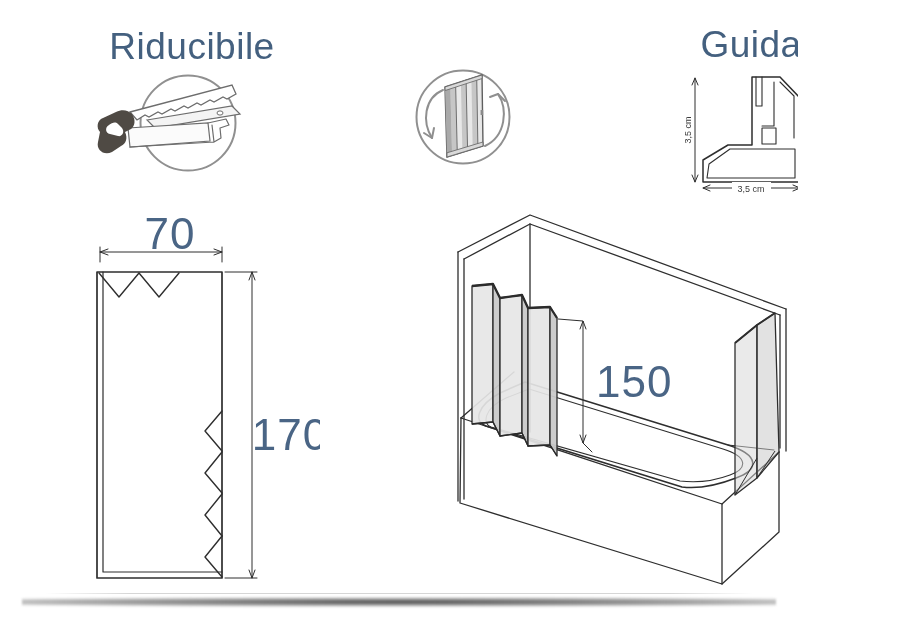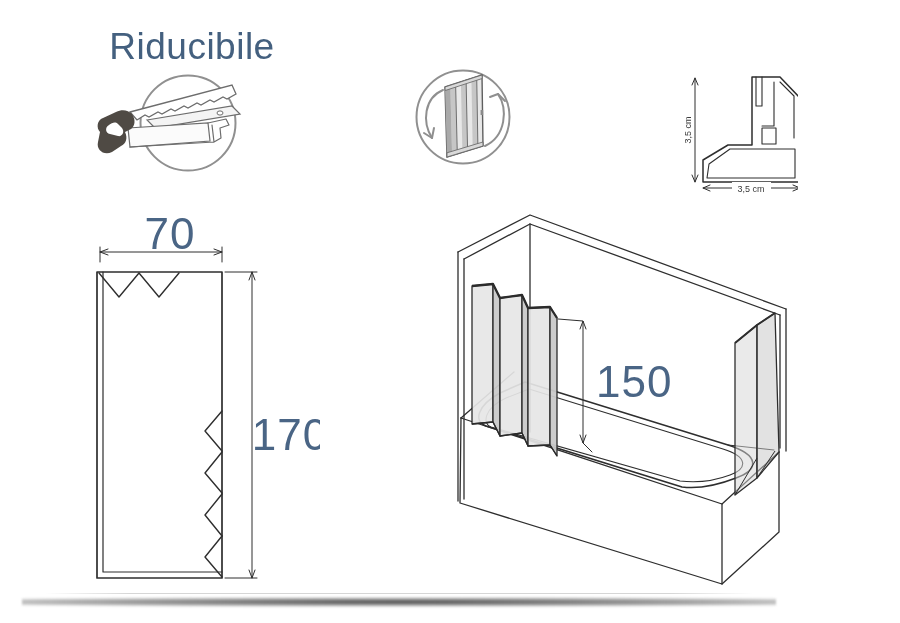--- a/index.html
+++ b/index.html
@@ -28,20 +28,21 @@
       rgba(40,40,40,.82) 0%,rgba(40,40,40,.45) 38%,rgba(40,40,40,0) 75%);
     filter:blur(1px);
   }
 </style>
 </head>
 <body>
 
 <div class="page">
 
   <div class="feature-title" style="left:192px;top:26px;">Riducibile</div>
+  <div class="feature-title" style="left:751px;top:24px;">Guida</div>
 
   <svg style="left:92px;top:68px;" width="155" height="112" viewBox="0 0 155 112">
     <circle cx="96" cy="55" r="47.5" stroke="#909090" stroke-width="2" fill="#ffffff"></circle>
     <g>
       <polygon points="55,52 140,38 148,46 63,60" fill="#f4f4f4" stroke="#6d6d6d" stroke-width="1.2"></polygon>
       <ellipse cx="128" cy="45" rx="3" ry="2.1" fill="#ffffff" stroke="#6d6d6d" stroke-width="1"></ellipse>
       <polygon points="36,60 116,55 118,73 38,79" fill="#fbfbfb" stroke="#6d6d6d" stroke-width="1.2"></polygon>
       <path class="icon-line" stroke-width="1.2" d="M116,55 L134,51 L137,57 L128,60 L129,70 L122,74 L120,57 M38,79 L122,74"></path>
     </g>
     <g>

